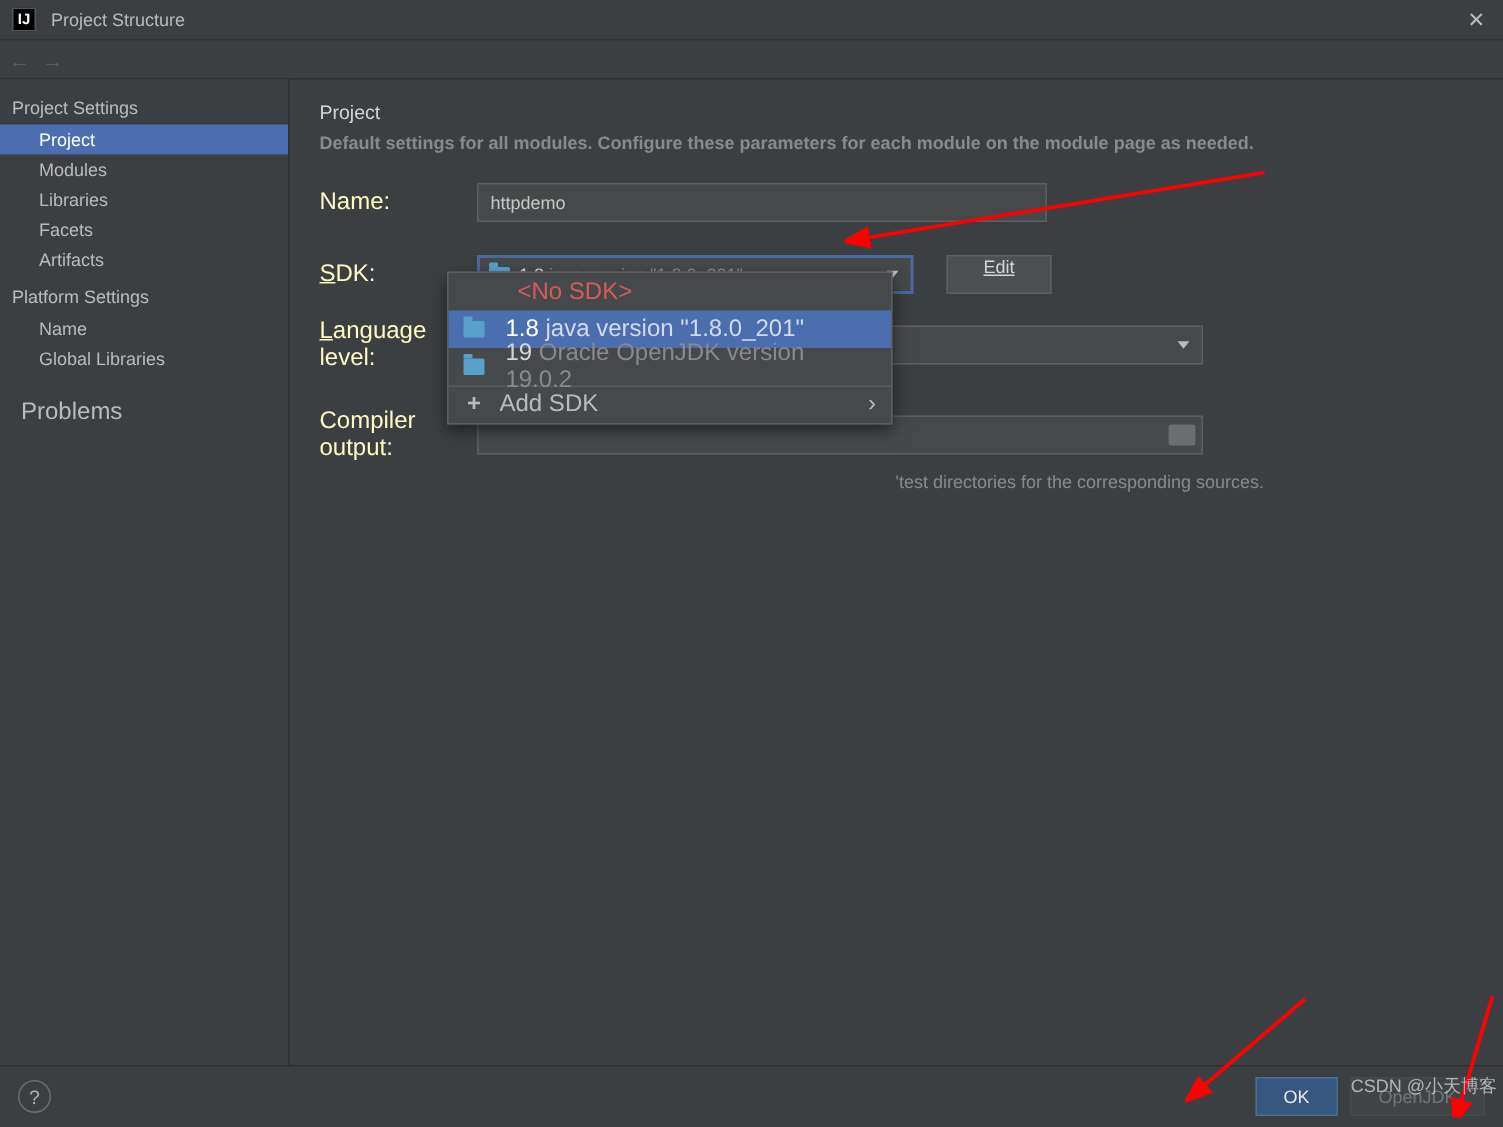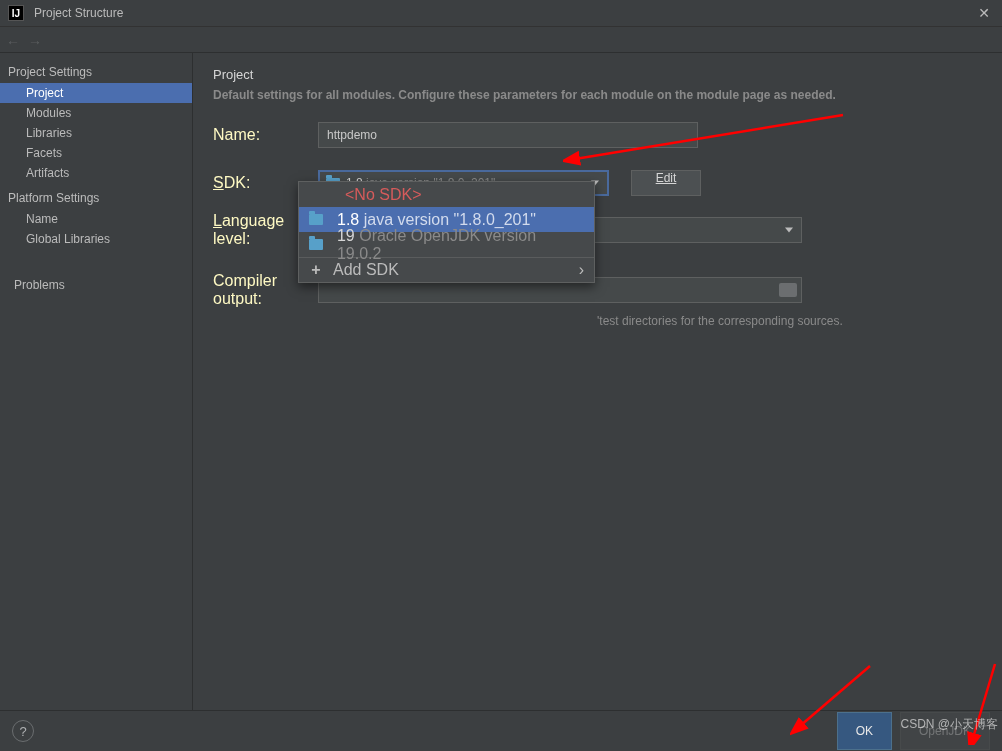--- a/index.html
+++ b/index.html
@@ -8,21 +8,21 @@
   .title-icon { width: 16px; height: 16px; background: #000; border: 1px solid #555; margin-right: 10px; display:flex;align-items:center;justify-content:center;color:#fff;font-size:10px;font-weight:bold; }
   .titlebar-title { flex: 1; font-size: 12px; color: #bbbbbb; }
   .close-x { color: #bbbbbb; font-size: 14px; padding: 0 4px; cursor: default; }
   .navbar { height: 26px; display: flex; align-items: center; padding: 0 6px; gap: 8px; border-bottom: 1px solid #2d2f30; }
   .nav-arrow { color: #5a5d5f; font-size: 14px; }
   .body-area { display: flex; height: calc(751px - 27px - 26px - 41px); }
   .sidebar { width: 193px; background: #3c3f41; border-right: 1px solid #2d2f30; padding-top: 10px; }
   .side-heading { font-weight: normal; color: #bcbcbc; padding: 2px 8px 4px 8px; font-size: 12px; }
   .side-item { padding: 3px 8px 3px 26px; font-size: 12px; color: #bbbbbb; cursor: default; }
   .side-item.selected { background: #4b6eaf; color: #ffffff; }
-  .side-problems { padding: 3px 8px 3px 14px; margin-top: 26px; font-size:12px;}
+  .side-problems { padding: 3px 8px 3px 14px; margin-top: 14px; font-size:16px;}
   .content { flex: 1; padding: 14px 20px; position: relative; }
   .section-title { font-size: 13px; color: #d6d6d6; margin-bottom: 6px; }
   .section-desc { font-size: 12px; color: #8a8a8a; margin-bottom: 20px; font-weight: bold; }
   .form-row { display: flex; align-items: center; margin-bottom: 14px; }
   .form-label { width: 105px; font-size: 16px; color: #fef9c3; }
   .underline { text-decoration: underline; }
   .text-input { width: 380px; height: 26px; background: #45494a; border: 1px solid #5e6060; color: #c8c8c8; padding: 0 8px; font-size: 12px; }
   .sdk-select { width: 291px; height: 26px; background: #45494a; border: 2px solid #4a6a9d; display: flex; align-items: center; padding: 0 6px; position: relative; }
   .folder-icon { width: 14px; height: 11px; background: #57a0c9; border-radius: 1px; margin-right: 6px; position:relative; }
   .folder-icon::before { content:""; position:absolute; top:-3px; left:0; width:6px; height:3px; background:#57a0c9; border-radius:1px 1px 0 0;}
@@ -42,21 +42,21 @@
   .dd-add { border-top: 1px solid #5a5c5d; justify-content: space-between; }
   .dd-plus { color:#bbbbbb; font-weight:bold; width:14px; text-align:center;}
   .dd-chevron { color: #bbbbbb; }
   .compiler-row { margin-top: 24px; }
   .compiler-input { width: 484px; height: 26px; background: #45494a; border: 1px solid #5e6060; position: relative; }
   .browse-icon { position: absolute; right: 4px; top: 50%; transform: translateY(-50%); width: 18px; height: 14px; background: #6b6e70; border-radius: 2px; }
   .hint-text { font-size: 12px; color: #8a8a8a; margin-left: 384px; margin-top:-8px;}
   .footer { height: 41px; border-top: 1px solid #2d2f30; display: flex; align-items: center; padding: 0 12px; }
   .help-icon { width: 22px; height: 22px; border: 1px solid #6a6d6f; border-radius: 50%; display: flex; align-items: center; justify-content: center; color: #aeb0b2; font-size: 13px; }
   .footer-spacer { flex: 1; }
-  .footer-btn { height: 38px; padding: 0 18px; background: #4c5052; border: 1px solid #5e6060; color: #d6d6d6; font-size: 12px; margin-left: 8px; display:flex;align-items:center;}
+  .footer-btn { height: 26px; padding: 0 18px; background: #4c5052; border: 1px solid #5e6060; color: #d6d6d6; font-size: 12px; margin-left: 8px; display:flex;align-items:center;}
   .footer-btn.primary { background: #365880; border-color: #4c708c; color: #e8e8e8; }
   .watermark { position: absolute; right: 4px; bottom: 18px; color: #d9d9d9; font-size: 12px; opacity: 0.75; pointer-events: none; }
   .arrow-anno { position: absolute; pointer-events: none; }
 </style>
 </head>
 <body>
 
 <div class="titlebar">
   <div class="title-icon">IJ</div>
   <div class="titlebar-title">Project Structure</div>

